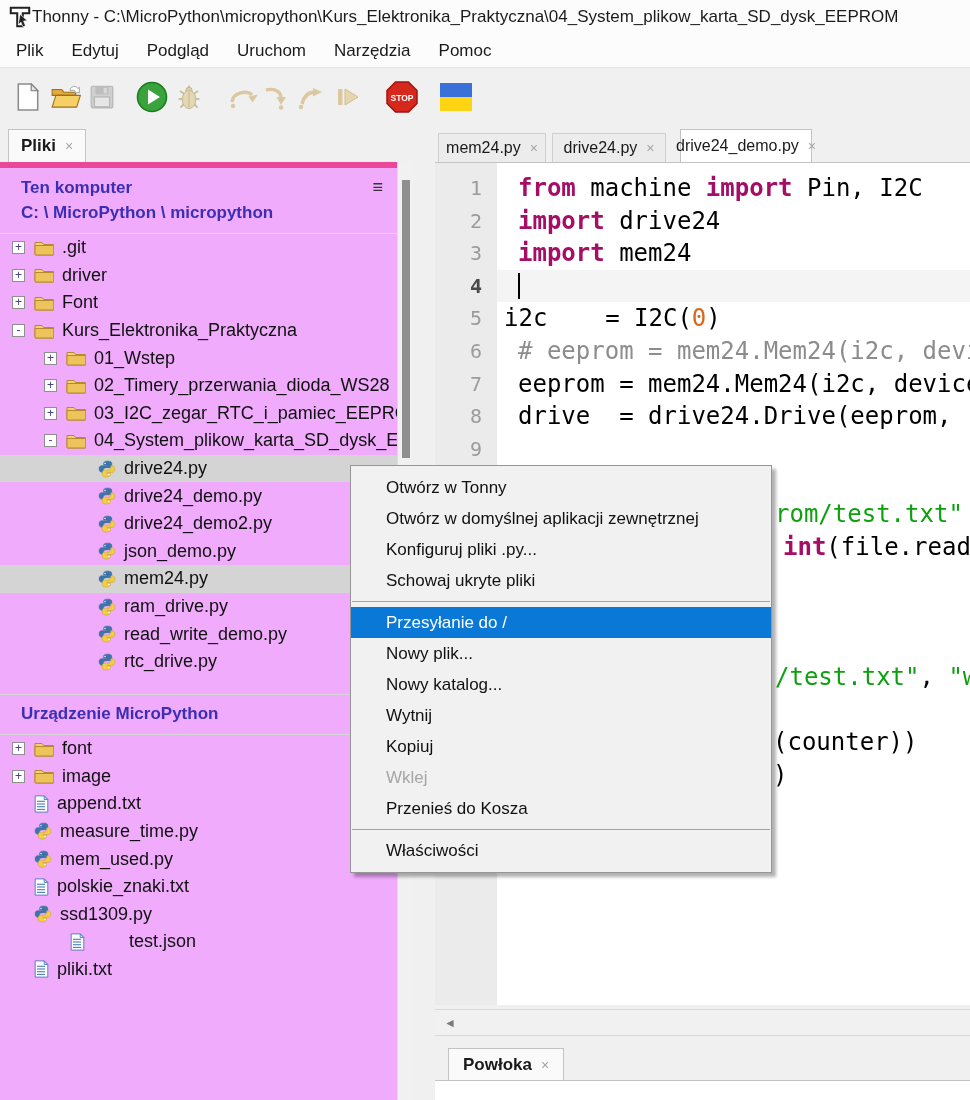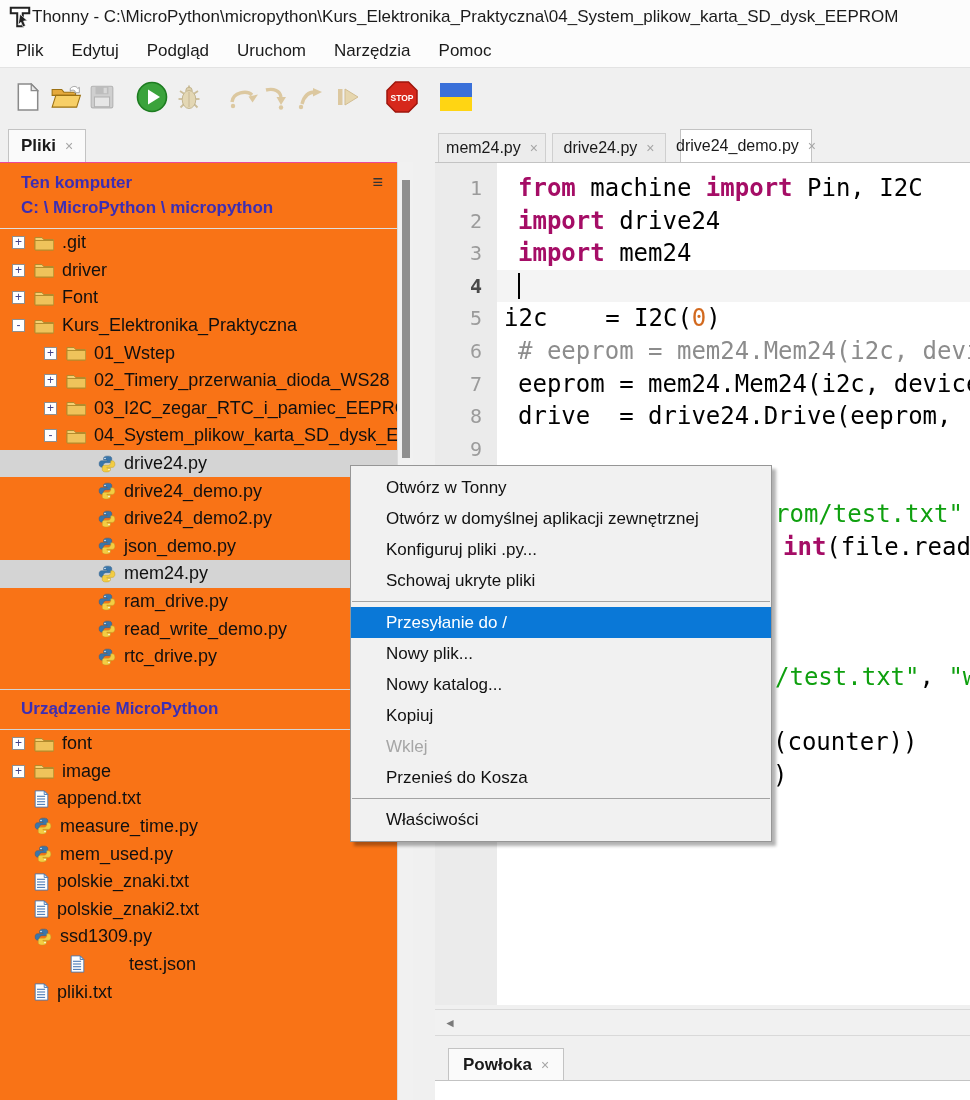--- a/index.html
+++ b/index.html
@@ -18,21 +18,21 @@
 .toolbar{position:absolute;left:0;top:68px;width:970px;height:57px;background:#f0f0f0}
 .tbtn{position:absolute;top:50%;transform:translateY(-50%)}
 .ticon svg{display:block}
 
 
 .ptabbar{position:absolute;left:0;top:125px;width:413px;height:37px}
 .ptab{position:absolute;left:8px;bottom:0;height:33px;background:#fafafa;border:1px solid #c3c3c3;border-bottom:none;display:flex;align-items:center;padding:0 12px;font-size:17px;font-weight:bold}
 .closex{color:#a5a5a5;font-size:14px;margin-left:9px;font-weight:normal}
 
 
-.fpanel{position:absolute;left:0;top:162px;width:397px;height:938px;background:#f97316;border-top:1px solid #ec4899;overflow:hidden}
+.fpanel{position:absolute;left:0;top:162px;width:397px;height:938px;background:#f0abfc;border-top:6px solid #ec4899;overflow:hidden}
 .fheader{height:66px;position:relative;border-bottom:1px solid #dedede;padding:7px 0 0 21px;white-space:nowrap}
 .fheader .h1{font-size:17px;font-weight:bold;color:#3c2eb3;line-height:25px}
 .fheader .h2{font-size:17px;font-weight:bold;color:#3c2eb3;line-height:26px}
 .hamburger{position:absolute;right:14px;top:9px;font-size:18px;color:#333;font-weight:bold}
 .trow{display:flex;align-items:center;height:27.6px;white-space:nowrap;overflow:hidden}
 .trow.sel{background:#d4d4d4}
 .expander{width:13px;height:13px;border:1px solid #8f8f8f;background:#fff;font-size:12px;line-height:10px;text-align:center;color:#44448a;margin-right:9px;flex:none}
 .exp-spacer{width:22px;flex:none}
 .ficon{margin-right:8px;flex:none;display:flex}
 .flabel{font-size:18px;color:#101010}
@@ -425,36 +425,20 @@
             <path d="M11 1 l4 4 h-4 z" fill="#dce8f5" stroke="#4a7ab5"></path>
             <g stroke="#4a7ab5" stroke-width="1.2">
               <line x1="3" y1="7" x2="12" y2="7"></line>
               <line x1="3" y1="10" x2="12" y2="10"></line>
               <line x1="3" y1="13" x2="12" y2="13"></line>
               <line x1="3" y1="16" x2="12" y2="16"></line>
             </g>
           </svg>
         </span>
         <span class="flabel">polskie_znaki.txt</span>
-      </div>
-      <div class="trow" style="padding-left: 12px;">
-        <span class="exp-spacer"></span>
-        <span class="ficon">
-          <svg width="15" height="18" viewBox="0 0 16 20">
-            <path d="M1 1 h10 l4 4 v14 H1 z" fill="#fdfdfd" stroke="#4a7ab5"></path>
-            <path d="M11 1 l4 4 h-4 z" fill="#dce8f5" stroke="#4a7ab5"></path>
-            <g stroke="#4a7ab5" stroke-width="1.2">
-              <line x1="3" y1="7" x2="12" y2="7"></line>
-              <line x1="3" y1="10" x2="12" y2="10"></line>
-              <line x1="3" y1="13" x2="12" y2="13"></line>
-              <line x1="3" y1="16" x2="12" y2="16"></line>
-            </g>
-          </svg>
-        </span>
-        <span class="flabel">polskie_znaki2.txt</span>
       </div>
       <div class="trow" style="padding-left: 12px;">
         <span class="exp-spacer"></span>
         <span class="ficon">
           <svg width="18" height="18" viewBox="0 0 24 24">
             <path d="M11.9 1.5c-2.6 0-4.4 1-4.4 2.9v2.2h4.6v.9H4.9c-2 0-3.4 1.6-3.4 4.3 0 2.8 1.4 4.4 3.4 4.4h2.1v-2.6c0-1.9 1.6-3.3 3.6-3.3h4.7c1.7 0 3-1.2 3-2.9V4.4c0-1.8-1.7-2.9-4.4-2.9z" fill="#3a76ab" stroke="#2b5a84" stroke-width=".6"></path>
             <path d="M12.1 22.5c2.6 0 4.4-1 4.4-2.9v-2.2h-4.6v-.9h7.2c2 0 3.4-1.6 3.4-4.3 0-2.8-1.4-4.4-3.4-4.4h-2.1v2.6c0 1.9-1.6 3.3-3.6 3.3H8.7c-1.7 0-3 1.2-3 2.9v3.1c0 1.8 1.7 2.9 4.4 2.9z" fill="#f3cd43" stroke="#bf9a24" stroke-width=".6"></path>
             <circle cx="9.3" cy="4.6" r="1" fill="#fff"></circle>
             <circle cx="14.7" cy="19.4" r="1" fill="#fff"></circle>
           </svg>
@@ -558,18 +542,19 @@
 
 <div class="cmenu">
     <div class="cmitem">Otwórz w Tonny</div>
     <div class="cmitem">Otwórz w domyślnej aplikacji zewnętrznej</div>
     <div class="cmitem">Konfiguruj pliki .py...</div>
     <div class="cmitem">Schowaj ukryte pliki</div>
     <div class="csep"></div>
     <div class="cmitem hl">Przesyłanie do /</div>
     <div class="cmitem">Nowy plik...</div>
     <div class="cmitem">Nowy katalog...</div>
+    <div class="cmitem">Wytnij</div>
     <div class="cmitem">Kopiuj</div>
     <div class="cmitem disabled">Wklej</div>
     <div class="cmitem">Przenieś do Kosza</div>
     <div class="csep"></div>
     <div class="cmitem">Właściwości</div>
   </div>
 
 </body></html>

